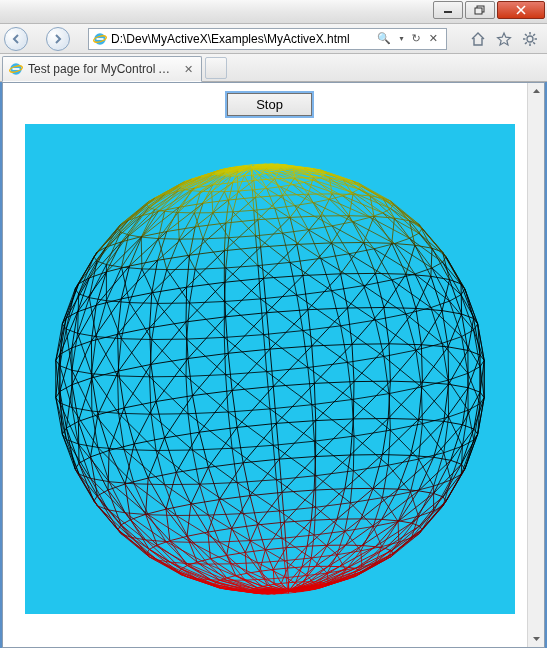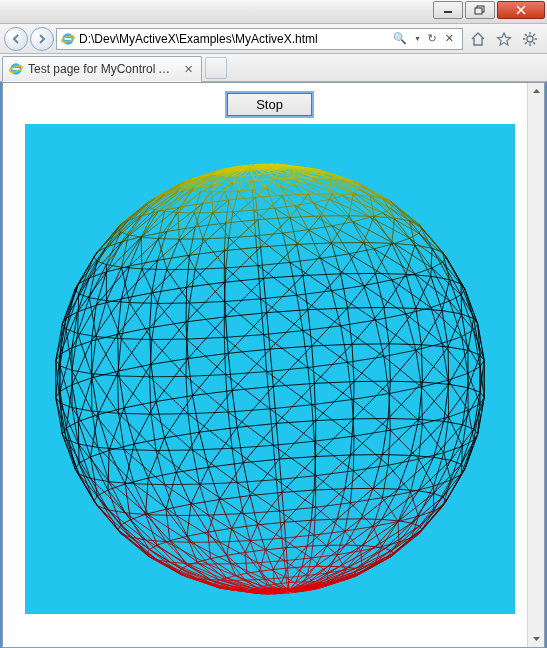--- a/index.html
+++ b/index.html
@@ -47,21 +47,21 @@
   .win-btn svg { display: block; }
 
   
   .addr-row {
     height: 30px;
     background: linear-gradient(to bottom, #f5f5f5, #e6e6e6);
     border-bottom: 1px solid #b8b8b8;
     display: flex;
     align-items: center;
     padding: 0 4px;
-    gap: 2px;
+    gap: 18px;
   }
   .nav-circle {
     width: 24px;
     height: 24px;
     border-radius: 50%;
     border: 1px solid #8aa5c2;
     background: radial-gradient(circle at 30% 30%, #fff, #dfe8f2 70%);
     display: flex;
     align-items: center;
     justify-content: center;

